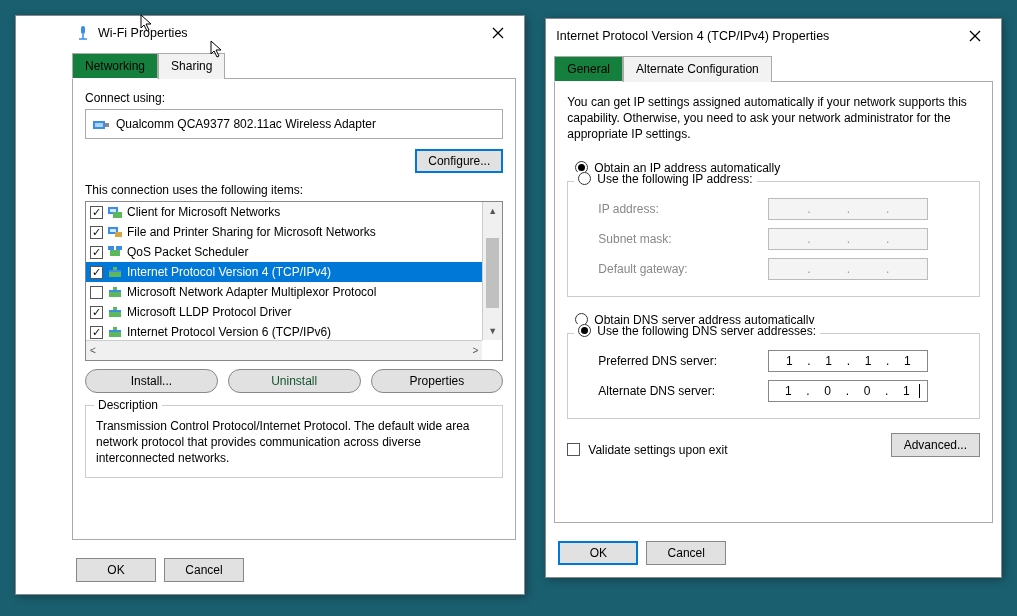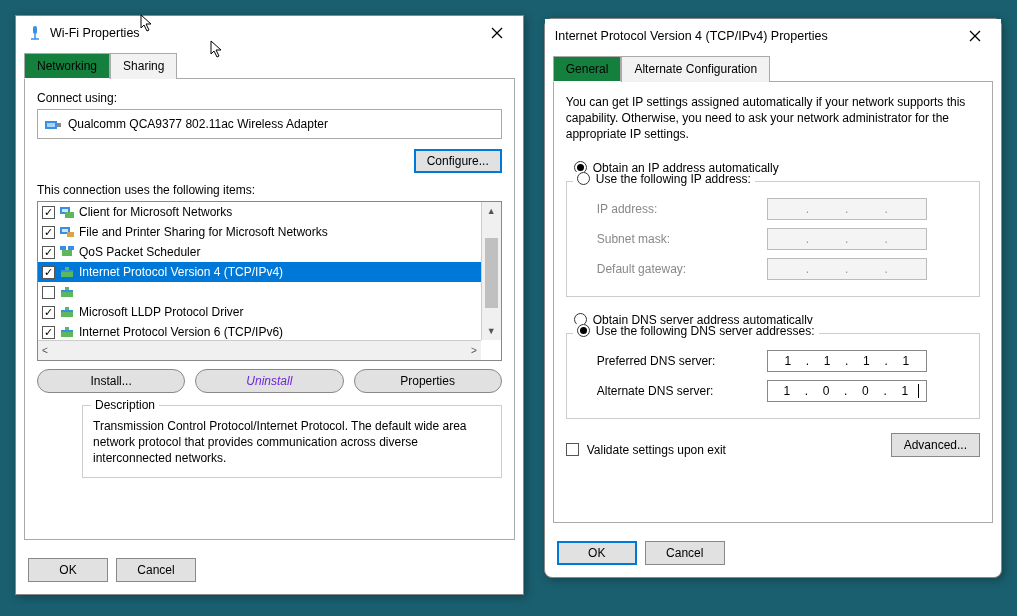--- a/index.html
+++ b/index.html
@@ -15,22 +15,22 @@
     display: flex;
     gap: 20px;
   }
   .dialog {
     background: #f0f0f0;
     border: 1px solid #888;
     box-shadow: 2px 2px 8px rgba(0,0,0,0.3);
     display: flex;
     flex-direction: column;
   }
-  .dialog.left { width: 544px; height: 580px; background: #fff; }
-  .dialog.right { width: 490px; height: 560px; background: #fff; margin-top: 3px; border-radius: 8px; }
+  .dialog.left { width: 544px; height: 580px; background: #fff; padding-left: 48px; }
+  .dialog.right { width: 490px; height: 560px; background: #fff; margin-top: 3px; }
   .titlebar {
     display: flex;
     align-items: center;
     padding: 6px 8px 4px 10px;
     background: #fff;
     height: 32px;
   }
   .titlebar .icon-slot { width: 18px; height: 18px; margin-right: 6px; display:flex; align-items:center; justify-content:center; }
   .titlebar .title { flex: 1; font-size: 12.5px; }
   .titlebar .close {
@@ -83,21 +83,21 @@
   .btn {
     border: 1px solid #888;
     background: #e1e1e1;
     padding: 4px 12px;
     font-size: 12px;
     font-family: inherit;
     cursor: pointer;
     min-width: 80px;
     text-align: center;
   }
-  .btn:disabled { color: #6d28d9; cursor: default; font-style: italic; }
+  .btn:disabled { color: #14532d; cursor: default; }
   .btn.highlight { border: 2px solid #0078d7; background: #e1e1e1; padding: 3px 11px; }
   .item-list {
     border: 1px solid #888;
     height: 160px;
     background: #fff;
     overflow: hidden;
     position: relative;
     margin-bottom: 8px;
   }
   .item-list-inner {
@@ -133,21 +133,20 @@
     display: flex; align-items: center; justify-content: space-between;
     padding: 0 4px; font-size: 10px; color: #555;
   }
   .btn3row { display: flex; gap: 10px; margin-bottom: 10px; }
   .btn3row .btn { flex: 1; border-radius: 12px; }
   .group {
     border: 1px solid #ccc;
     margin-top: 2px;
     position: relative;
     padding: 12px 10px 10px 10px;
-    margin-left: 45px;
   }
   .group-title {
     position: absolute;
     top: -8px;
     left: 8px;
     background: #fff;
     padding: 0 4px;
     font-size: 12px;
   }
   .desc-text { font-size: 12px; line-height: 1.35; }
@@ -284,20 +283,21 @@
               </svg></span>
             <span>Internet Protocol Version 4 (TCP/IPv4)</span>
           </div>
           <div class="list-row">
             <span class="chk"></span>
             <span class="row-icon"><svg width="16" height="16" viewBox="0 0 16 16">
                 <rect x="2" y="8" width="12" height="5" fill="#5db85c"></rect>
                 <rect x="6" y="3" width="4" height="5" fill="#5db85c"></rect>
                 <rect x="2" y="6" width="12" height="2" fill="#3a8ee6"></rect>
               </svg></span>
+            <span>Microsoft Network Adapter Multiplexor Protocol</span>
           </div>
           <div class="list-row">
             <span class="chk checked"></span>
             <span class="row-icon"><svg width="16" height="16" viewBox="0 0 16 16">
                 <rect x="2" y="8" width="12" height="5" fill="#5db85c"></rect>
                 <rect x="6" y="3" width="4" height="5" fill="#5db85c"></rect>
                 <rect x="2" y="6" width="12" height="2" fill="#3a8ee6"></rect>
               </svg></span>
             <span>Microsoft LLDP Protocol Driver</span>
           </div>

